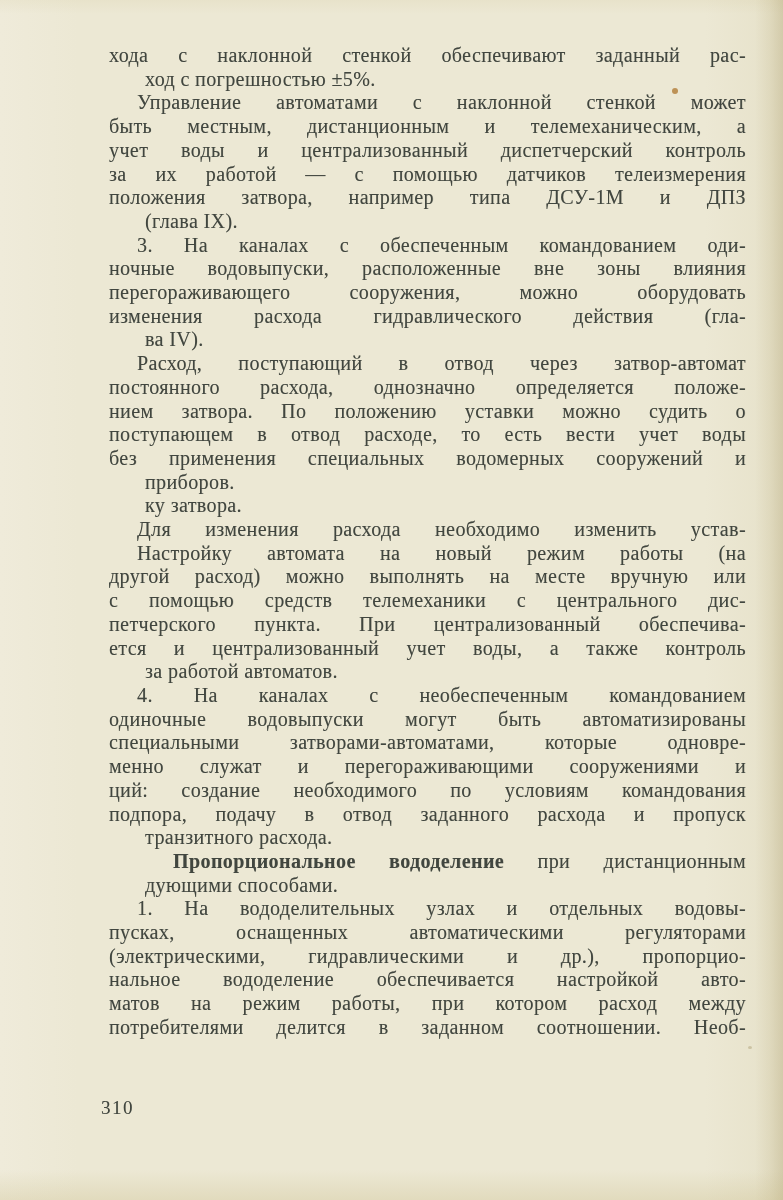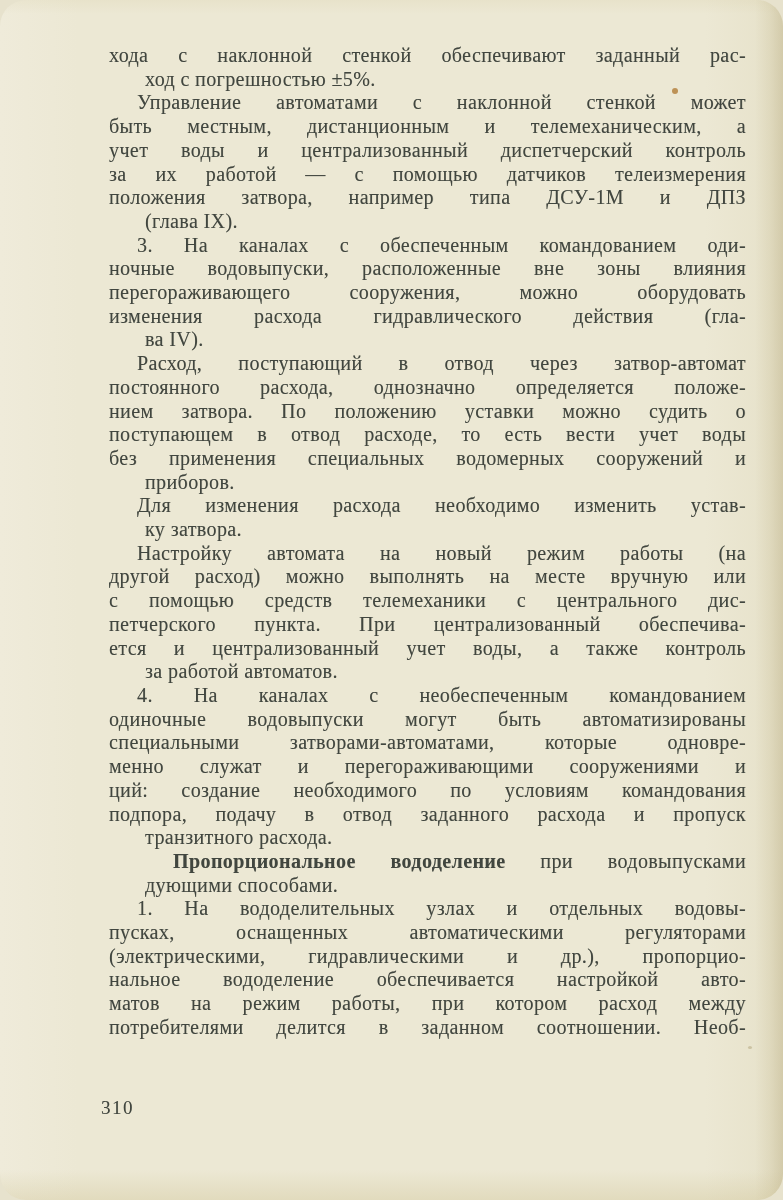--- a/index.html
+++ b/index.html
@@ -12,21 +12,20 @@
   .page {
     position: relative;
     width: 783px;
     height: 1200px;
     background:
       linear-gradient(90deg, #efebda 0%, var(--paper) 10%, var(--paper) 90%, #e6e1c9 100%),
       var(--paper);
     overflow: hidden;
     font-family: "Liberation Serif", "DejaVu Serif", serif;
     color: var(--ink);
-    border-radius: 26px;
   }
   .edge-right {
     position: absolute; top: 0; right: 0; width: 28px; height: 100%;
     background: linear-gradient(90deg, rgba(186,172,124,0) 0%, rgba(186,172,124,0.18) 55%, rgba(170,155,105,0.32) 100%);
     pointer-events: none;
   }
   .edge-bottom {
     position: absolute; left: 0; bottom: 0; width: 100%; height: 30px;
     background: linear-gradient(180deg, rgba(200,186,132,0) 0%, rgba(198,184,130,0.28) 100%);
     pointer-events: none;
@@ -108,36 +107,36 @@
       <div class="line">ночные водовыпуски, расположенные вне зоны влияния</div>
       <div class="line">перегораживающего сооружения, можно оборудовать</div>
       <div class="line">изменения расхода гидравлического действия (гла-</div>
       <div class="line last">ва IV).</div>
       <div class="line indent">Расход, поступающий в отвод через затвор-автомат</div>
       <div class="line">постоянного расхода, однозначно определяется положе-</div>
       <div class="line">нием затвора. По положению уставки можно судить о</div>
       <div class="line">поступающем в отвод расходе, то есть вести учет воды</div>
       <div class="line">без применения специальных водомерных сооружений и</div>
       <div class="line last">приборов.</div>
+      <div class="line last">ку затвора.</div>
       <div class="line indent">Для изменения расхода необходимо изменить устав-</div>
-      <div class="line last">ку затвора.</div>
       <div class="line indent">Настройку автомата на новый режим работы (на</div>
       <div class="line">другой расход) можно выполнять на месте вручную или</div>
       <div class="line">с помощью средств телемеханики с центрального дис-</div>
       <div class="line">петчерского пункта. При централизованный обеспечива-</div>
       <div class="line">ется и централизованный учет воды, а также контроль</div>
       <div class="line last">за работой автоматов.</div>
       <div class="line indent">4. На каналах с необеспеченным командованием</div>
       <div class="line">одиночные водовыпуски могут быть автоматизированы</div>
       <div class="line">специальными затворами-автоматами, которые одновре-</div>
       <div class="line">менно служат и перегораживающими сооружениями и</div>
       <div class="line">ций: создание необходимого по условиям командования</div>
       <div class="line">подпора, подачу в отвод заданного расхода и пропуск</div>
       <div class="line last">транзитного расхода.</div>
-      <div class="line indent"><span class="bold">Пропорциональное вододеление</span><span> при водовыпусками</span></div>
+      <div class="line indent"><span class="bold">Пропорциональное вододеление</span><span> при дистанционным</span></div>
       <div class="line last">дующими способами.</div>
       <div class="line indent">1. На вододелительных узлах и отдельных водовы-</div>
       <div class="line">пусках, оснащенных автоматическими регуляторами</div>
       <div class="line">(электрическими, гидравлическими и др.), пропорцио-</div>
       <div class="line">нальное вододеление обеспечивается настройкой авто-</div>
       <div class="line">матов на режим работы, при котором расход между</div>
       <div class="line">потребителями делится в заданном соотношении. Необ-</div>
     </div>
   <div class="page-number">310</div>
 </div>

